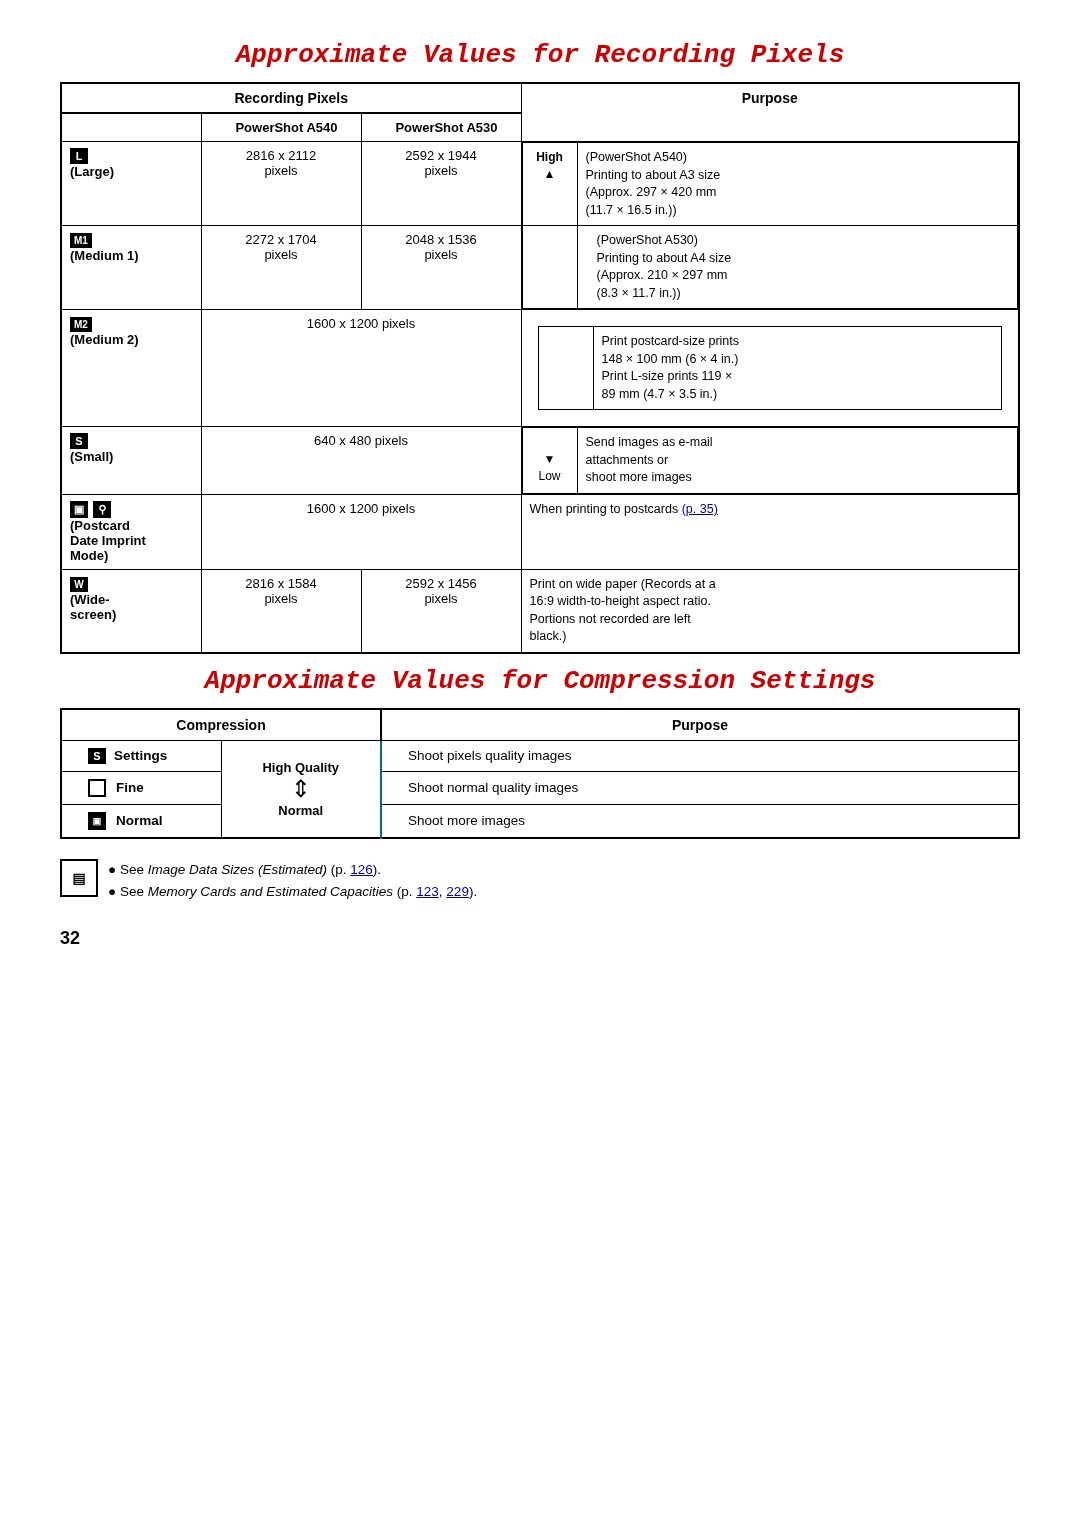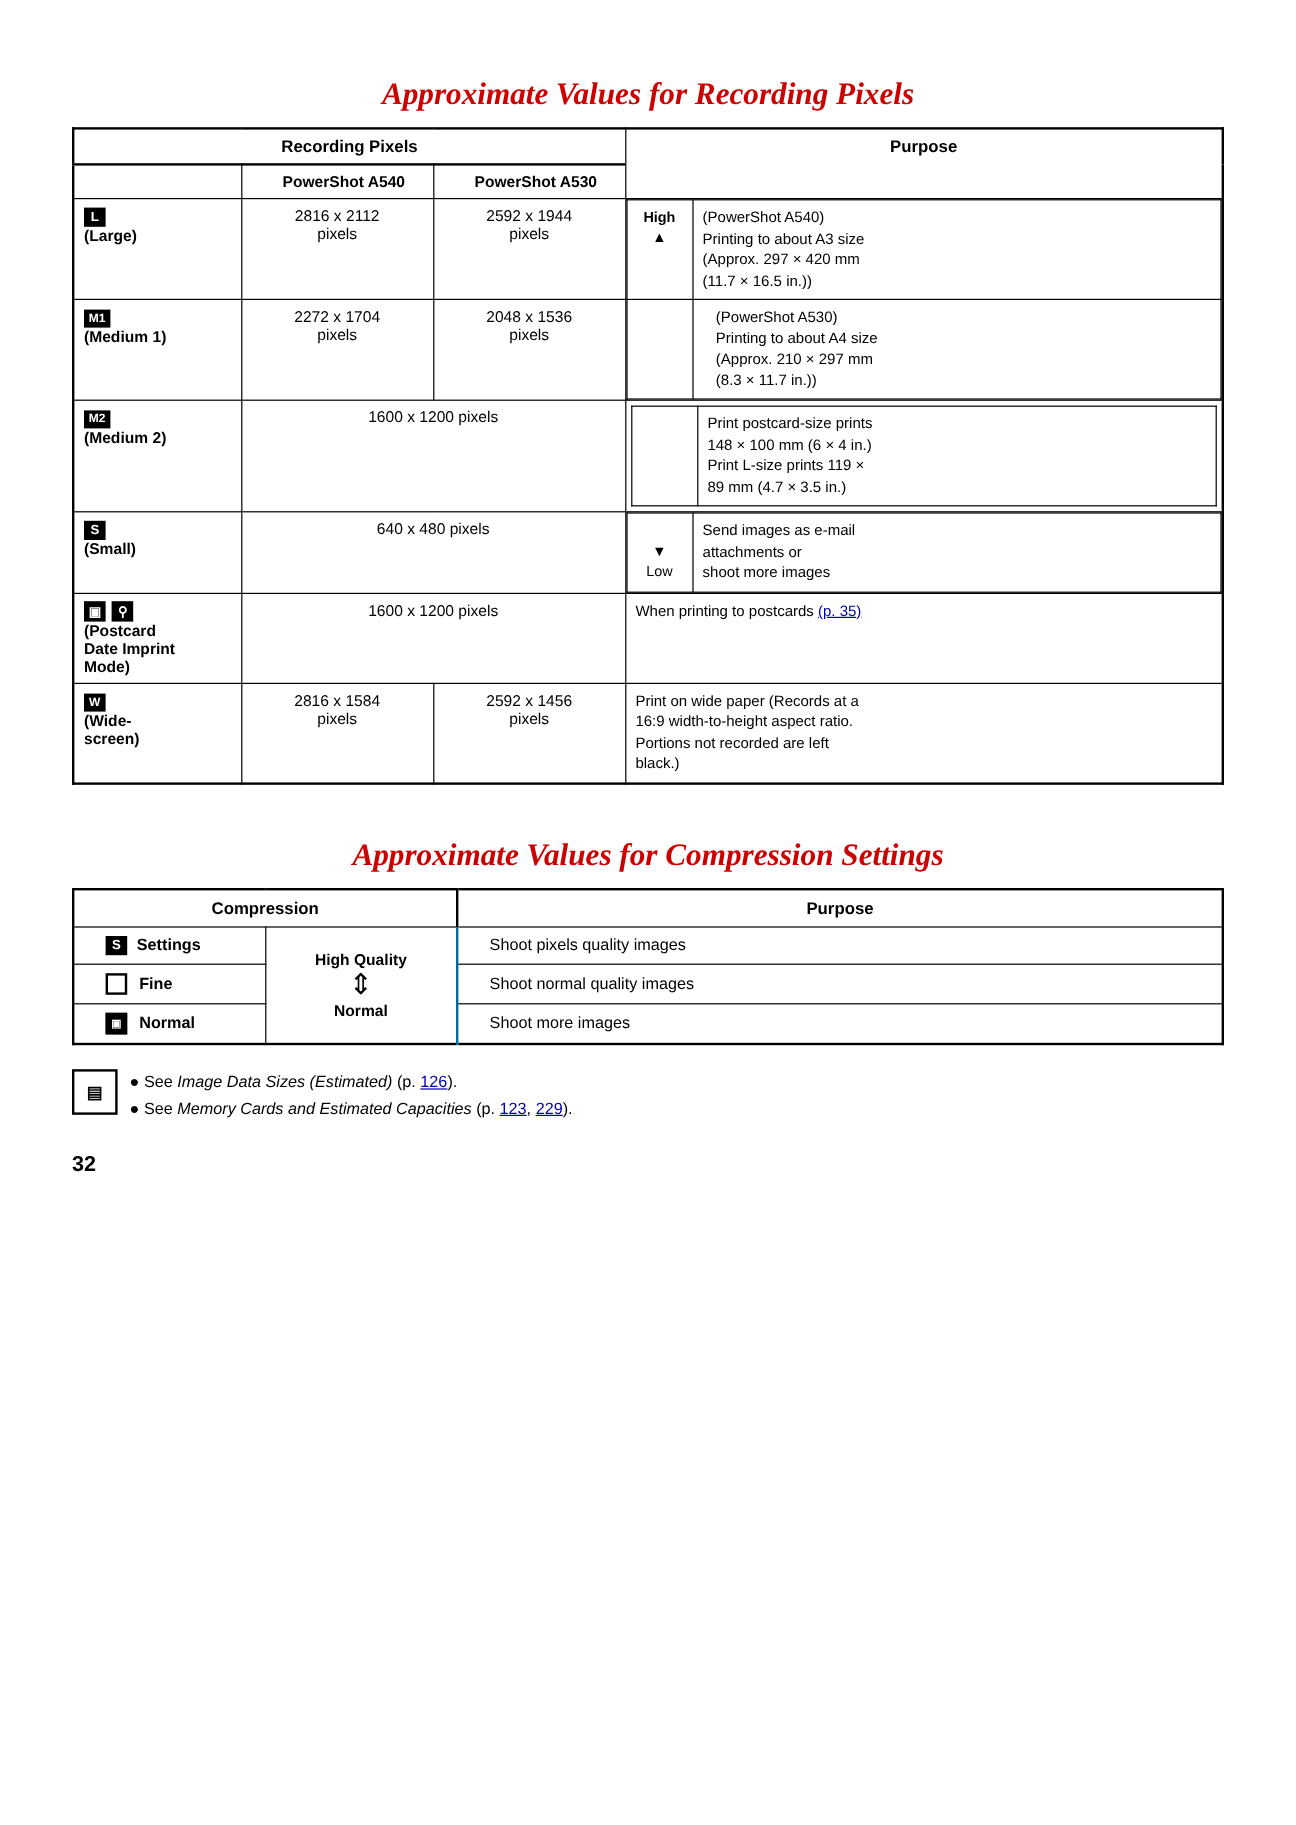--- a/index.html
+++ b/index.html
@@ -13,30 +13,29 @@
       padding: 40px 60px 40px 60px;
     }
 
     h1.section-title {
       font-size: 26px;
       font-weight: 900;
       font-style: italic;
       color: #c00;
       text-align: center;
       margin-bottom: 12px;
-      font-family: Liberation Serif, serif;
-      margin-top: 24px;
+      font-family: Liberation Mono, monospace;
     }
 
     
     .recording-table {
       width: 100%;
       border-collapse: collapse;
       border: 2px solid #000;
-      margin-bottom: 44px;
+      margin-bottom: 12px;
     }
 
     .recording-table th,
     .recording-table td {
       border: 1px solid #000;
       padding: 6px 8px;
       vertical-align: top;
       font-size: 13px;
     }
 
@@ -234,21 +233,21 @@
     </tr>
 
     <tr>
       <td>
         <div class="row-label">
           <span class="icon-box" style="font-size:10px;">M2</span><br>
           (Medium 2)
         </div>
       </td>
       <td colspan="2" class="pixel-cell">1600 x 1200 pixels</td>
-      <td class="purpose-cell" style="padding:4px;">
+      <td class="purpose-cell" style="padding:16px;">
         <table style="width:100%; height:100%; border-collapse:collapse;">
           <tbody>
               <tr>
             <td style="width:55px; vertical-align:top; padding:6px 4px; border-right:1px solid #000;"></td>
             <td style="vertical-align:top; padding:6px 8px; font-size:12.5px; line-height:1.4;">
               Print postcard-size prints<br>148 × 100 mm (6 × 4 in.)<br>Print L-size prints 119 ×<br>89 mm (4.7 × 3.5 in.)
             </td>
           </tr>
         </tbody>
           </table>

